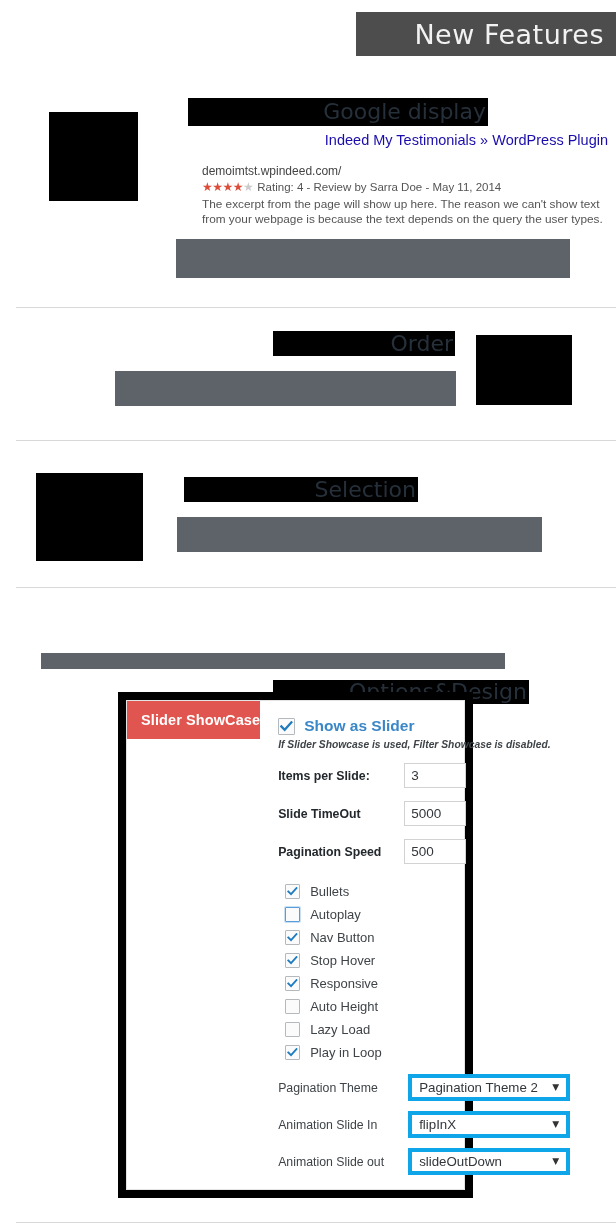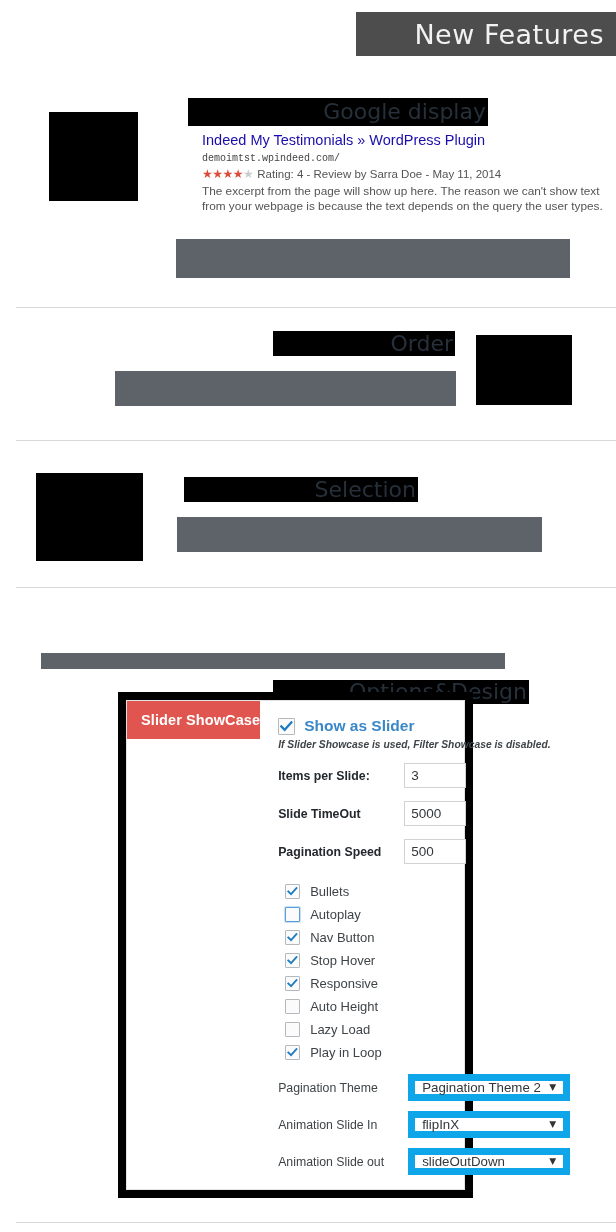--- a/index.html
+++ b/index.html
@@ -79,27 +79,28 @@
     position: absolute;
     left: 202px;
     top: 131px;
     width: 406px;
   }
   .serp-title {
     color: #1a0dab;
     font-size: 14.5px;
     line-height: 19px;
     font-family: "Liberation Sans", sans-serif;
+    text-align: right;
   }
   .serp-url {
     color: #444444;
-    font-size: 10px;
+    font-size: 12px;
     line-height: 15px;
-    margin-top: 1px;
-    font-family: Liberation Mono, monospace;
+    margin-top: 14px;
+    font-family: Liberation Sans, sans-serif;
   }
   .serp-rating {
     font-size: 11.5px;
     line-height: 15px;
     color: #545454;
     margin-top: 1px;
     display: flex;
     align-items: center;
     font-family: "Liberation Sans", sans-serif;
   }
@@ -247,21 +248,21 @@
     color: #3f4448;
     font-size: 12.3px;
     width: 130px;
     flex: 0 0 auto;
     font-family: "Liberation Sans", sans-serif;
   }
   .selbox {
     width: 162px;
     height: 27px;
     box-sizing: border-box;
-    border: 7px solid #0ea5e9;
+    border: 4px solid #0ea5e9;
     background: #ffffff;
     display: flex;
     align-items: center;
     justify-content: space-between;
     padding: 0 7px 0 7px;
   }
   .selbox .sv {
     color: #32373c;
     font-size: 13.3px;
     white-space: nowrap;

